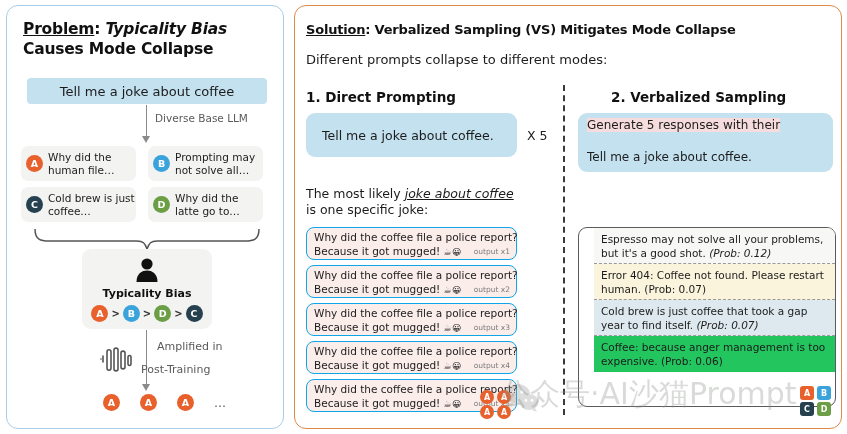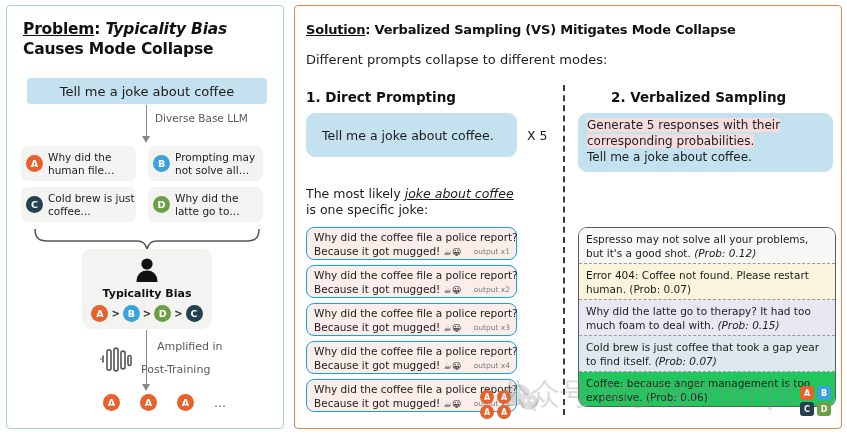--- a/index.html
+++ b/index.html
@@ -8,21 +8,21 @@
     background: #ffffff;
     font-family: "DejaVu Sans", "Liberation Sans", sans-serif;
     overflow: hidden;
     position: relative;
   }
   .figure { position: relative; width: 847px; height: 434px; }
 
   
   .panel {
     position: absolute;
-    border-radius: 4px;
+    border-radius: 12px;
     background: #fff;
   }
   #problem-panel {
     left: 6px; top: 5px; width: 278px; height: 424px;
     border: 1.6px solid #A9CDE8;
   }
   #solution-panel {
     left: 294px; top: 5px; width: 548px; height: 424px;
     border: 1.6px solid #E0894B;
   }
@@ -171,20 +171,21 @@
   .vs-box {
     position: absolute; left: 578px; top: 227px; width: 258px; height: 180px;
     border: 1px solid #5b5b5b; border-radius: 9px; overflow: hidden;
     background: #fff;
   }
   .vs-row {
     padding: 4px 6px 3px 7px;
     font-size: 10.5px; color: #1c1c1c; line-height: 1.38;
     border-bottom: 1px dashed #9a9a9a;
     height: 36px;
+    margin-left: 15px;
   }
   .vs-row:last-child { border-bottom: none; }
   .vs-row .prob { font-style: italic; }
 
   .vs-badges {
     position: absolute; left: 800px; top: 386px;
     display: grid; grid-template-columns: repeat(2, 15px); gap: 2px;
   }
   .sq-badge {
     width: 14px; height: 14px; border-radius: 3px;
@@ -340,37 +341,33 @@
 
   <div class="dp-badges">
     <span class="badge sm" style="background:#E8602C">A</span>
     <span class="badge sm" style="background:#E8602C">A</span>
     <span class="badge sm" style="background:#E8602C">A</span>
     <span class="badge sm" style="background:#E8602C">A</span>
   </div>
 
   <div class="vs-prompt">
     <span class="hl-pink">Generate 5 responses with their</span><br>
-    <span class="hl-pink">corresponding probabilities.</span><br>
+    <br>
     <span>Tell me a joke about coffee.</span>
   </div>
 
 
   <div class="vs-box">
     <div class="vs-row" style="background:#F7F7F5">
       <span>Espresso may not solve all your problems, but it's a good shot.</span>
       <span class="prob">(Prob: 0.12)</span>
     </div>
     <div class="vs-row" style="background:#FAF4DC">
       <span>Error 404: Coffee not found. Please restart human.</span>
       <span>(Prob: 0.07)</span>
-    </div>
-    <div class="vs-row" style="background:#EAE6F4">
-      <span>Why did the latte go to therapy? It had too much foam to deal with.</span>
-      <span class="prob">(Prob: 0.15)</span>
     </div>
     <div class="vs-row" style="background:#DDE9EF">
       <span>Cold brew is just coffee that took a gap year to find itself.</span>
       <span class="prob">(Prob: 0.07)</span>
     </div>
     <div class="vs-row" style="background:#22c55e">
       <span>Coffee: because anger management is too expensive.</span>
       <span>(Prob: 0.06)</span>
     </div>
   </div>

